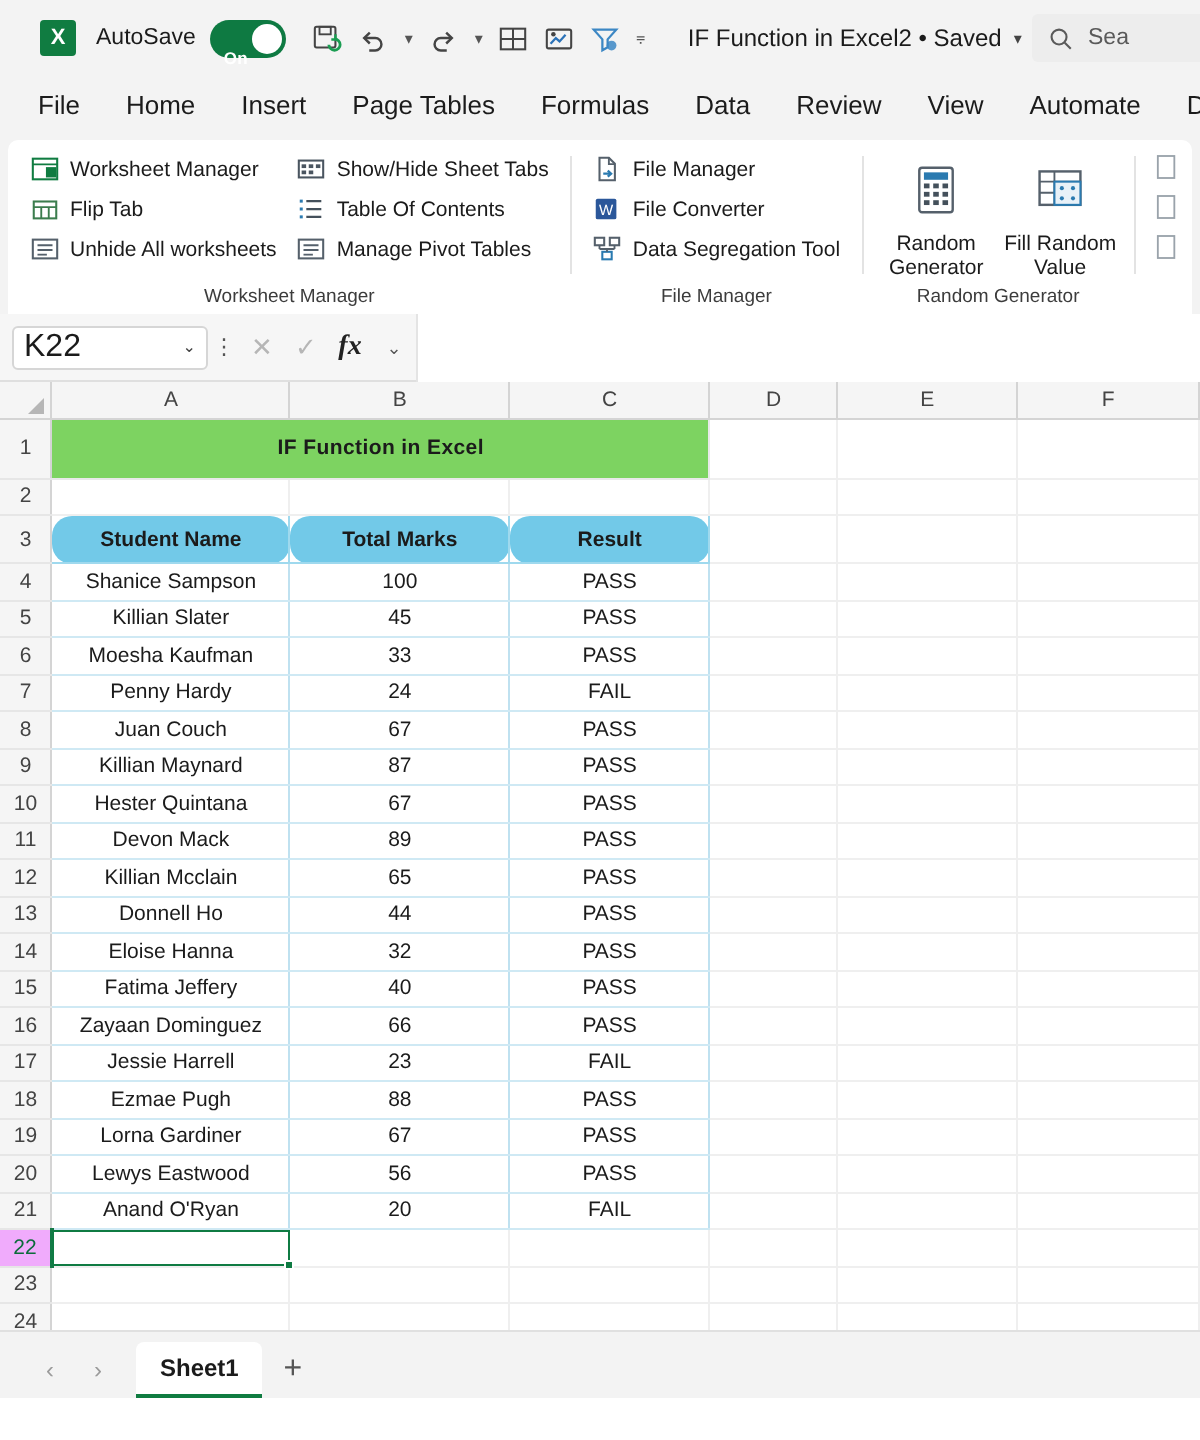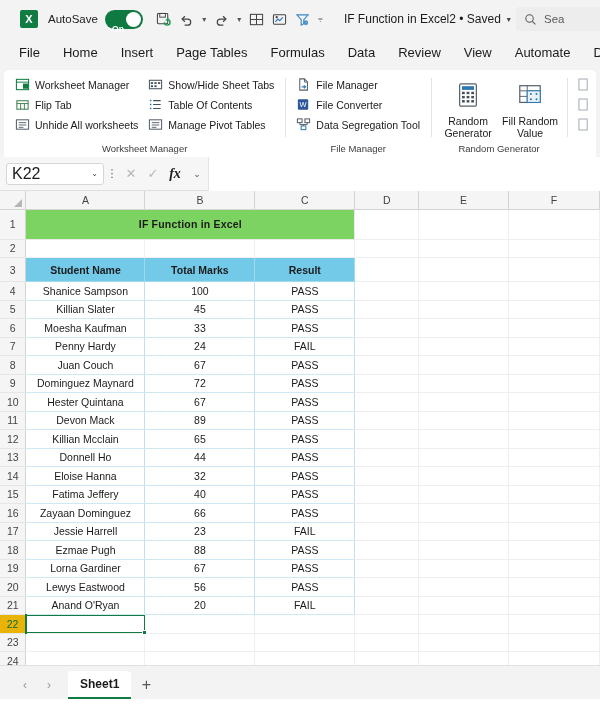--- a/index.html
+++ b/index.html
@@ -168,40 +168,41 @@
     width: 0; height: 0;
     border-left: 8px solid transparent;
     border-bottom: 8px solid #b6b6b6;
   }
   td.rowhdr {
     width: 26px; height: 18.5px; background: #f5f5f5;
     border-right: 1px solid #d4d4d4; border-bottom: 1px solid #e6e6e6;
     font-size: 10.5px; color: #444; text-align: center; cursor: pointer;
   }
   td.rowhdr.sel {
-    background: #eab308; color: #0b6b3a;
+    background: #f0abfc; color: #0b6b3a;
     border-right: 2px solid #137a46;
     margin-top: 44px;
   }
   td.cell {
     height: 18.5px; font-size: 10.5px; color: #1b1b1b;
     border-right: 1px solid #e9e9e9; border-bottom: 1px solid #e9e9e9;
     padding: 0 4px; overflow: hidden; white-space: nowrap;
   }
   td.empty { border-right: 1px solid #efefef; border-bottom: 1px solid #efefef; }
   .title-cell {
     background: #7dd361; color: #000;
     font-size: 16px; font-weight: bold; text-align: center;
     letter-spacing: .2px;
   }
   .hdr-cell {
     background: #72c9e8; color: #17365d; font-weight: bold;
     font-size: 11.5px; text-align: center;
     border-right: 1px solid #9fd9ee !important;
     border-bottom: 1px solid #9fd9ee !important;
+    border-radius: 10px;
   }
   .data-cell {
     border-right: 1px solid #bfe1f0 !important;
     border-bottom: 1px solid #cfe9f4 !important;
   }
   .c-name { text-align: center; }
   .c-num  { text-align: center; }
   .c-res  { text-align: center; }
   .selbox {
     position: absolute; border: 1.5px solid #0f7b43;
@@ -620,22 +621,22 @@
           <td class="rowhdr">8</td>
           <td class="cell data-cell c-name">Juan Couch</td>
           <td class="cell data-cell c-num">67</td>
           <td class="cell data-cell c-res">PASS</td>
           <td class="cell empty"></td>
           <td class="cell empty"></td>
           <td class="cell empty"></td>
         </tr>
         <tr>
           <td class="rowhdr">9</td>
-          <td class="cell data-cell c-name">Dominguez Maynard</td>
-          <td class="cell data-cell c-num">72</td>
+          <td class="cell data-cell c-name">Killian Maynard</td>
+          <td class="cell data-cell c-num">87</td>
           <td class="cell data-cell c-res">PASS</td>
           <td class="cell empty"></td>
           <td class="cell empty"></td>
           <td class="cell empty"></td>
         </tr>
         <tr>
           <td class="rowhdr">10</td>
           <td class="cell data-cell c-name">Hester Quintana</td>
           <td class="cell data-cell c-num">67</td>
           <td class="cell data-cell c-res">PASS</td>

